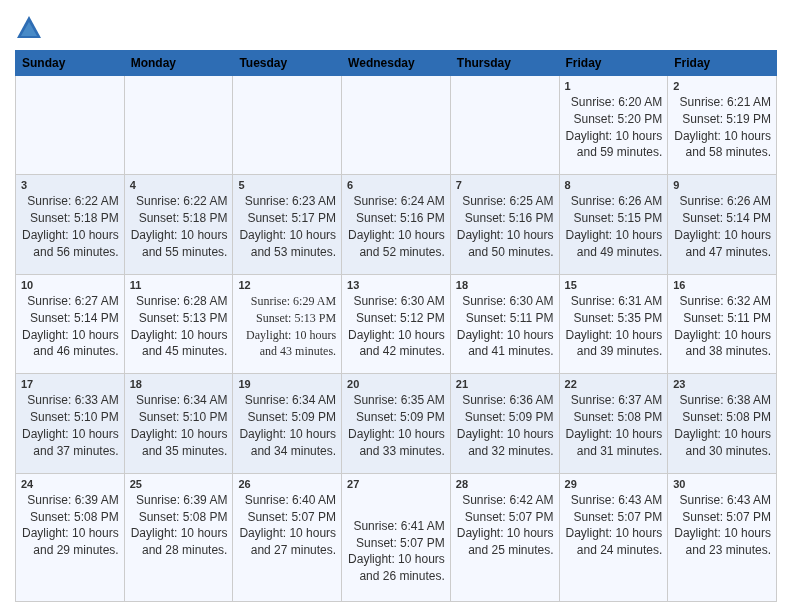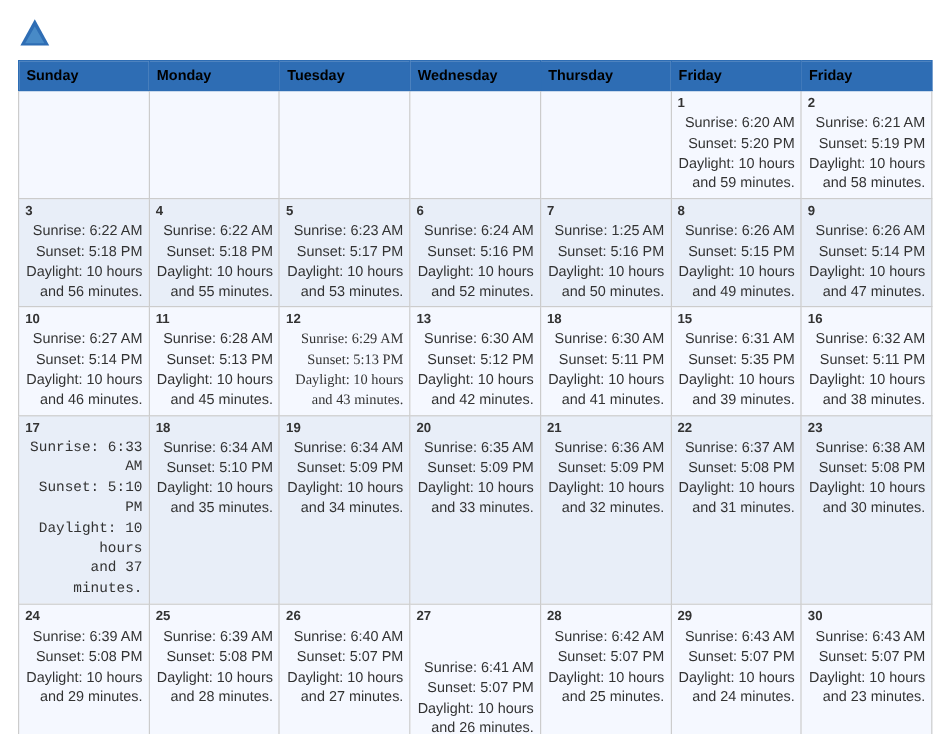--- a/index.html
+++ b/index.html
@@ -192,21 +192,21 @@
             </td>
             <td>
               <span class="day-num">6</span>
               <div class="cell-content" style="white-space: pre-line;">Sunrise: 6:24 AM
 Sunset: 5:16 PM
 Daylight: 10 hours
 and 52 minutes.</div>
             </td>
             <td>
               <span class="day-num">7</span>
-              <div class="cell-content" style="white-space: pre-line;">Sunrise: 1:25 AM
+              <div class="cell-content" style="white-space: pre-line;">Sunrise: 6:25 AM
 Sunset: 5:16 PM
 Daylight: 10 hours
 and 50 minutes.</div>
             </td>
             <td>
               <span class="day-num">8</span>
               <div class="cell-content" style="white-space: pre-line;">Sunrise: 6:26 AM
 Sunset: 5:15 PM
 Daylight: 10 hours
 and 49 minutes.</div>
@@ -266,21 +266,21 @@
               <span class="day-num">16</span>
               <div class="cell-content" style="white-space: pre-line;">Sunrise: 6:32 AM
 Sunset: 5:11 PM
 Daylight: 10 hours
 and 38 minutes.</div>
             </td>
           </tr>
           <tr>
             <td>
               <span class="day-num">17</span>
-              <div class="cell-content" style="white-space: pre-line; font-family: Liberation Mono, monospace;">Sunrise: 6:33 AM
+              <div class="cell-content" style="white-space: pre-line;">Sunrise: 6:33 AM
 Sunset: 5:10 PM
 Daylight: 10 hours
 and 37 minutes.</div>
             </td>
             <td>
               <span class="day-num">18</span>
               <div class="cell-content" style="white-space: pre-line;">Sunrise: 6:34 AM
 Sunset: 5:10 PM
 Daylight: 10 hours
 and 35 minutes.</div>

